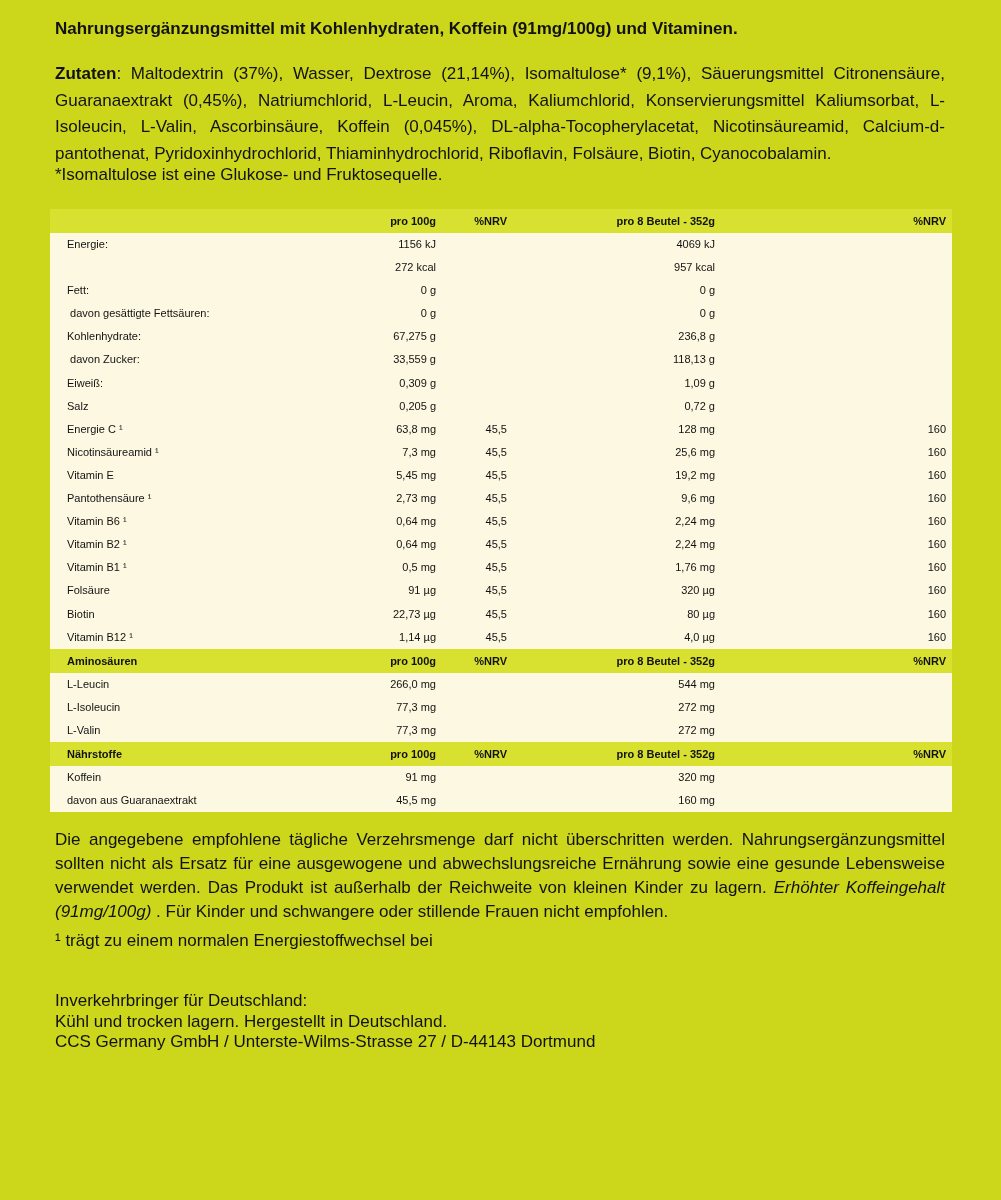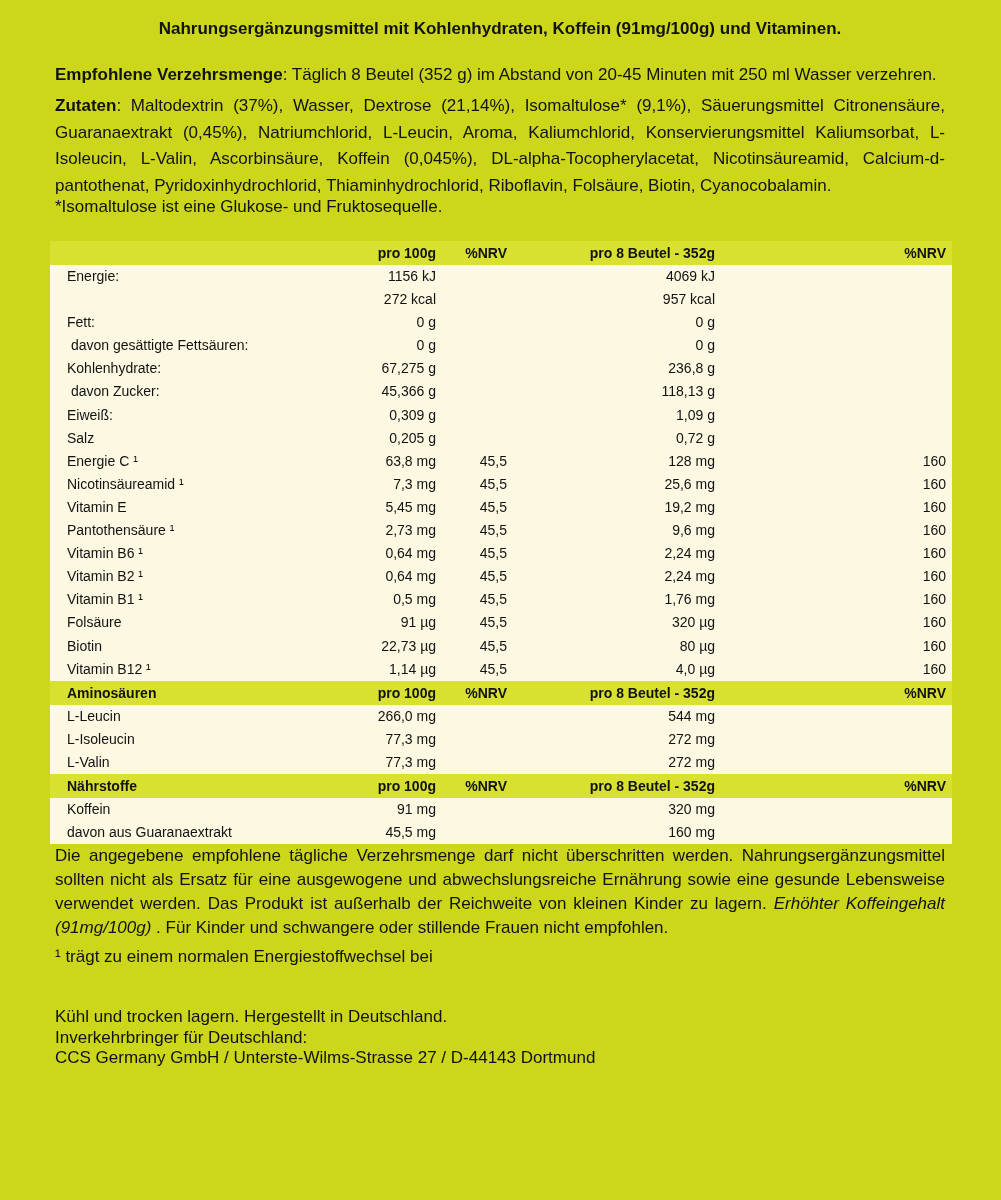--- a/index.html
+++ b/index.html
@@ -14,36 +14,35 @@
     overflow: hidden;
     box-sizing: border-box;
   }
   .content { padding: 15px 56px 0 55px; }
 
   p { margin: 0; }
   .title {
     font-weight: bold;
     line-height: 27px;
     margin: 0 0 19px 0;
-    text-align: center;
   }
   .para {
     line-height: 27px;
     text-align: justify;
   }
   .para.dosage { margin: 0 0 5px 0; }
   .para.zutaten { line-height: 26.5px; margin: 0; }
   .note { line-height: 27px; margin: -6px 0 4px 0; }
 
   table.nutri {
     border-collapse: collapse;
     table-layout: fixed;
     width: 902px;
     margin: 21px 0 0 -5px;
-    font-size: 14px;
+    font-size: 11px;
   }
   table.nutri td {
     padding: 0;
     vertical-align: middle;
     height: 23.1px;
     line-height: 23.1px;
     background: var(--body, #fcf8e1);
     overflow: hidden;
   }
   table.nutri td:first-child { padding-left: 17px; white-space: pre; }
@@ -56,38 +55,37 @@
     line-height: 24px;
   }
 
   .nrv {
     font-weight: bold;
     line-height: 20px;
     margin: 2px 0 0 -5px;
   }
   .para.warn {
     line-height: 24px;
-    margin: 0 0 0 0;
+    margin: 16px 0 0 0;
   }
   .footnote {
     line-height: 20px;
     margin: 7px 0 0 0;
   }
   .footer { margin-top: 40px; }
   .footer p { line-height: 20.5px; }
 </style>
 </head>
 <body>
 
 <div class="page">
   <div class="content">
 
     <p class="title">Nahrungsergänzungsmittel mit Kohlenhydraten, Koffein (91mg/100g) und Vitaminen.</p>
 
-    <p class="para dosage"><b>Empfohlene Verzehrsmenge</b><span>: Täglich 8 Beutel (352 g) im Abstand von 20-45 Minuten mit 250 ml Wasser verzehren.</span></p>
 
     <p class="para zutaten"><b>Zutaten</b><span>: Maltodextrin (37%), Wasser, Dextrose (21,14%), Isomaltulose* (9,1%), Säuerungsmittel Citronensäure, Guaranaextrakt (0,45%), Natriumchlorid, L-Leucin, Aroma, Kaliumchlorid, Konservierungsmittel Kaliumsorbat, L-Isoleucin, L-Valin, Ascorbinsäure, Koffein (0,045%), DL-alpha-Tocopherylacetat, Nicotinsäureamid, Calcium-d-pantothenat, Pyridoxinhydrochlorid, Thiaminhydrochlorid, Riboflavin, Folsäure, Biotin, Cyanocobalamin.</span></p>
 
     <p class="note">*Isomaltulose ist eine Glukose- und Fruktosequelle.</p>
 
     <table class="nutri">
       <colgroup>
         <col style="width:270px">
         <col style="width:118px">
         <col style="width:71px">
@@ -132,21 +130,21 @@
           </tr>
           <tr>
             <td>Kohlenhydrate:</td>
             <td class="num">67,275 g</td>
             <td class="num"></td>
             <td class="num">236,8 g</td>
             <td class="num"></td>
           </tr>
           <tr>
             <td> davon Zucker:</td>
-            <td class="num">45,366 g</td>
+            <td class="num">33,559 g</td>
             <td class="num"></td>
             <td class="num">118,13 g</td>
             <td class="num"></td>
           </tr>
           <tr>
             <td>Eiweiß:</td>
             <td class="num">0,309 g</td>
             <td class="num"></td>
             <td class="num">1,09 g</td>
             <td class="num"></td>
@@ -279,19 +277,19 @@
           </tr>
         </tbody>
     </table>
 
 
     <p class="para warn"><span>Die angegebene empfohlene tägliche Verzehrsmenge darf nicht überschritten werden. Nahrungsergänzungsmittel sollten nicht als Ersatz für eine ausgewogene und abwechslungsreiche Ernährung sowie eine gesunde Lebensweise verwendet werden. Das Produkt ist außerhalb der Reichweite von kleinen Kinder zu lagern. </span><i>Erhöhter Koffeingehalt (91mg/100g)</i><span> . Für Kinder und schwangere oder stillende Frauen nicht empfohlen.</span></p>
 
     <p class="footnote">¹ trägt zu einem normalen Energiestoffwechsel bei</p>
 
     <div class="footer">
+      <p>Inverkehrbringer für Deutschland:</p>
       <p>Kühl und trocken lagern. Hergestellt in Deutschland.</p>
-      <p>Inverkehrbringer für Deutschland:</p>
       <p>CCS Germany GmbH / Unterste-Wilms-Strasse 27 / D-44143 Dortmund</p>
     </div>
 
   </div>
 </div>
 
 </body></html>

